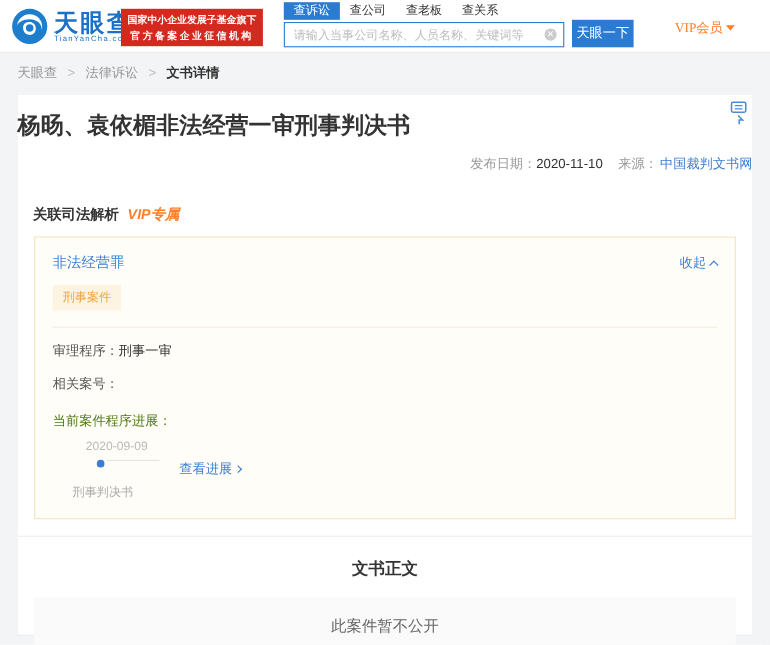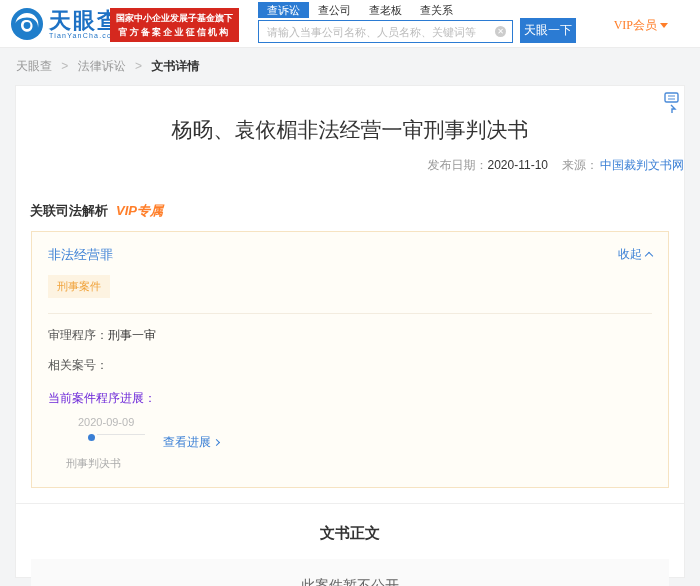--- a/index.html
+++ b/index.html
@@ -32,38 +32,38 @@
   .vip-entry { position:absolute; right:32px; top:17px; color:var(--orange,#ff7e29); font-size:12px; cursor:pointer;font-family:Liberation Serif, serif; }
   .caret-down { display:inline-block; width:0; height:0; border-left:4px solid transparent; border-right:4px solid transparent; border-top:5px solid var(--orange,#ff7e29); margin-left:3px; vertical-align:1px; }
   
   .breadcrumb { position:absolute; top:48px; left:0; width:700px; height:36px; line-height:36px; padding-left:16px; font-size:12px; color:#999; }
   .breadcrumb .crumb { cursor:pointer; }
   .breadcrumb .sep { margin:0 6px; color:#bbb; }
   .breadcrumb .current { color:#333; font-weight:bold; }
   
   .card { position:absolute; left:15px; top:85px; width:670px; height:493px; background:#fff; border:1px solid #ededed; }
   .corner-widget { position:absolute; top:5px; right:3px; cursor:pointer; }
-  .doc-title { margin-top:30px; text-align:center; font-size:21px; font-weight:normal; color:#333; }
+  .doc-title { margin-top:14px; font-size:21px; font-weight:bold; color:#333; }
   .doc-meta { margin-top:13px; text-align:right; font-size:12px; color:#999; }
   .doc-meta .val { color:#333; }
   .doc-meta .src-link { color:var(--link_blue,#3a7fd5); cursor:pointer; margin-left:2px; }
   .doc-meta .gap { display:inline-block; width:14px; }
   .analysis-row { margin:28px 0 0 14px; font-size:13px; color:#333; font-weight:bold; }
   .vip-tag { color:var(--orange,#ff7e29); font-style:italic; margin-left:8px; font-size:13px; }
   
   .case-panel { margin:11px 15px 0; border:1px solid var(--panel_border,#f6e3c2); background:var(--panel_bg,#fffdf7); padding:14px 16px 16px; }
-  .crime-row { display:flex; justify-content:space-between; align-items:flex-start;gap:44px; }
+  .crime-row { display:flex; justify-content:space-between; align-items:center;gap:44px; }
   .crime-link { color:var(--link_blue,#3a7fd5); font-size:13px; cursor:pointer; }
   .collapse-link { color:var(--link_blue,#3a7fd5); font-size:12px; cursor:pointer; }
   .chev-up { display:inline-block; width:6px; height:6px; border-left:1px solid var(--link_blue,#3a7fd5); border-top:1px solid var(--link_blue,#3a7fd5); transform:rotate(45deg); margin-left:4px; vertical-align:-1px; }
   .case-badge { display:inline-block; margin-top:11px; background:var(--badge_bg,#fdf3e1); color:var(--badge_text,#f0a33c); font-size:11px; padding:4px 9px; }
   .panel-hr { border:none; border-top:1px solid #f3ecdf; margin:15px 0 0; }
   .case-row { margin-top:13px; font-size:12px; color:#555; }
   .case-row .cval { color:#333; }
-  .progress-label { margin-top:16px; font-size:12px; color:#6d28d9; }
+  .progress-label { margin-top:16px; font-size:12px; color:#4d7c0f; }
   .timeline { margin-top:9px; padding-left:18px; }
   .tl-date { font-size:11px; color:#b9b9b9; padding-left:12px; }
   .tl-mid { display:flex; align-items:flex-start; margin-top:6px;font-family:Liberation Mono, monospace; }
   .tl-dot { width:7px; height:7px; border-radius:50%; background:var(--link_blue,#3a7fd5); margin-left:22px; }
   .tl-line { width:48px; border-top:1px solid #e4e4e4; margin-left:2px; }
   .tl-link { margin-left:18px; font-size:12px; color:var(--link_blue,#3a7fd5); cursor:pointer; }
   .chev-right { display:inline-block; width:5px; height:5px; border-right:1px solid var(--link_blue,#3a7fd5); border-top:1px solid var(--link_blue,#3a7fd5); transform:rotate(45deg); margin-left:3px; vertical-align:1px; }
   .tl-doc { margin-top:5px; font-size:11px; color:#ababab; }
   
   .section-hr { border:none; border-top:1px solid #eee; margin-top:15px; }

